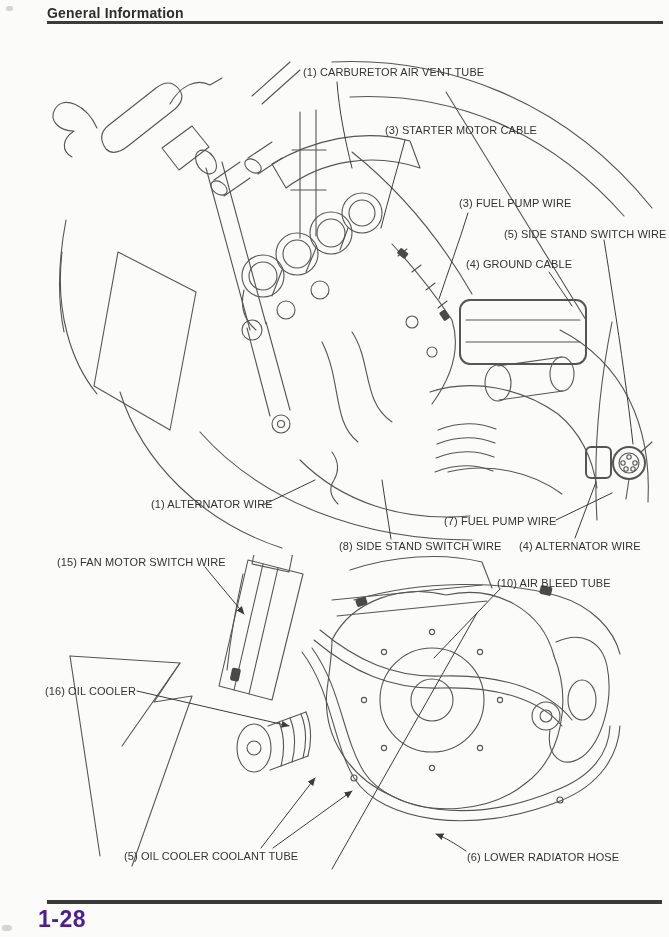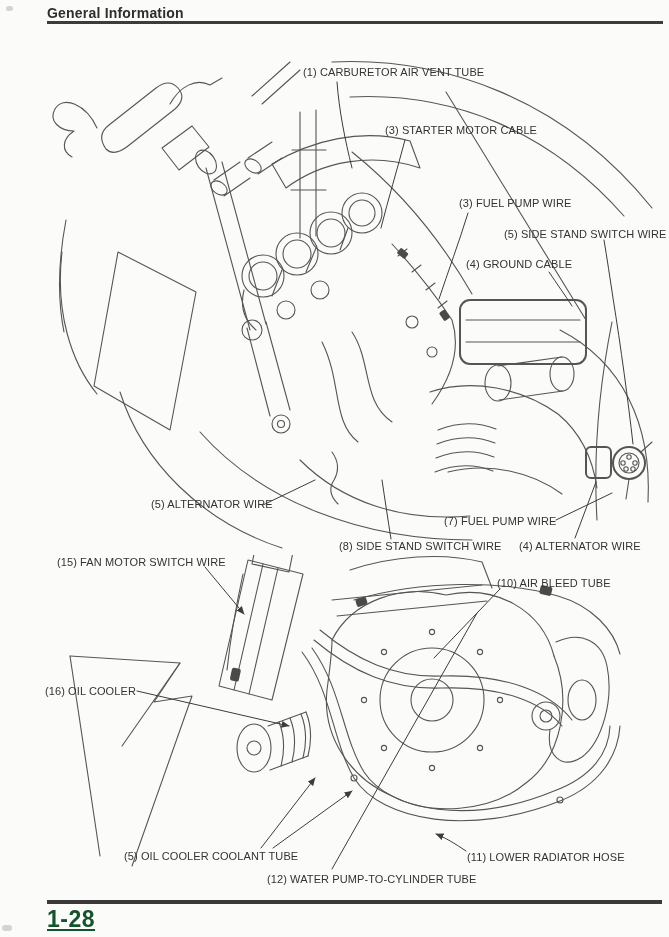--- a/index.html
+++ b/index.html
@@ -2,22 +2,22 @@
 <html><head>
 <meta charset="utf-8">
 <style>
   html,body{margin:0;padding:0;background:#e8e8e6;}
   .page{position:relative;width:669px;height:937px;background:#fbfbf9;overflow:hidden;
         font-family:"Liberation Sans",sans-serif;}
   .page-title{position:absolute;left:47px;top:5px;margin:0;
         font:bold 14px/16px "Liberation Sans",sans-serif;color:#2e2e2e;letter-spacing:.2px;}
   .header-rule{position:absolute;left:47px;top:21px;width:616px;height:3px;background:#3c3c3c;}
   .footer-rule{position:absolute;left:47px;top:900px;width:615px;height:4px;background:#3a3a3a;}
-  .page-number{position:absolute;left:47px;top:906px;
-        font:bold 23px/26px "Liberation Sans",sans-serif;color:#14532d;letter-spacing:.5px;text-decoration:underline;}
+  .page-number{position:absolute;left:38px;top:906px;
+        font:bold 23px/26px "Liberation Sans",sans-serif;color:#4c1d95;letter-spacing:.5px;}
   .callout{position:absolute;font:11px/13px "Liberation Sans",sans-serif;color:#333;
         white-space:nowrap;letter-spacing:.1px;}
   .fig{position:absolute;left:0;}
   .art path,.art circle,.art ellipse,.art rect{stroke:#555;fill:none;stroke-width:1.1;
         stroke-linecap:round;stroke-linejoin:round;}
   .art .blob{fill:#4a4a4a;stroke:none;}
   .art .bold{stroke-width:2;}
   .leader path{stroke:#3c3c3c;stroke-width:1;fill:none;stroke-linecap:round;}
   .artifact{position:absolute;background:#c7c7c3;border-radius:3px;opacity:.75;}
 </style>
@@ -200,30 +200,29 @@
       <path d="M466,851 C454,843 446,838 436,834" marker-end="url(#arw)"></path>
       <path d="M332,869 L477,613"></path>
     </g>
   </svg>
 
   <span class="callout" style="left:303px;top:66px">(1) CARBURETOR AIR VENT TUBE</span>
   <span class="callout" style="left:385px;top:124px">(3) STARTER MOTOR CABLE</span>
   <span class="callout" style="left:459px;top:197px">(3) FUEL PUMP WIRE</span>
   <span class="callout" style="left:504px;top:228px">(5) SIDE STAND SWITCH WIRE</span>
   <span class="callout" style="left:466px;top:258px">(4) GROUND CABLE</span>
-  <span class="callout" style="left:151px;top:498px">(5) ALTERNATOR WIRE</span>
+  <span class="callout" style="left:151px;top:498px">(1) ALTERNATOR WIRE</span>
   <span class="callout" style="left:444px;top:515px">(7) FUEL PUMP WIRE</span>
   <span class="callout" style="left:339px;top:540px">(8) SIDE STAND SWITCH WIRE</span>
   <span class="callout" style="left:519px;top:540px">(4) ALTERNATOR WIRE</span>
 
   <span class="callout" style="left:57px;top:556px">(15) FAN MOTOR SWITCH WIRE</span>
   <span class="callout" style="left:497px;top:577px">(10) AIR BLEED TUBE</span>
   <span class="callout" style="left:45px;top:685px">(16) OIL COOLER</span>
   <span class="callout" style="left:124px;top:850px">(5) OIL COOLER COOLANT TUBE</span>
-  <span class="callout" style="left:467px;top:851px">(11) LOWER RADIATOR HOSE</span>
-  <span class="callout" style="left:267px;top:873px">(12) WATER PUMP-TO-CYLINDER TUBE</span>
+  <span class="callout" style="left:467px;top:851px">(6) LOWER RADIATOR HOSE</span>
 
   <div class="footer-rule"></div>
   <div class="page-number">1-28</div>
 
   <div class="artifact" style="left:6px;top:6px;width:7px;height:5px"></div>
   <div class="artifact" style="left:2px;top:925px;width:10px;height:6px"></div>
 </div>
 
 </body></html>

